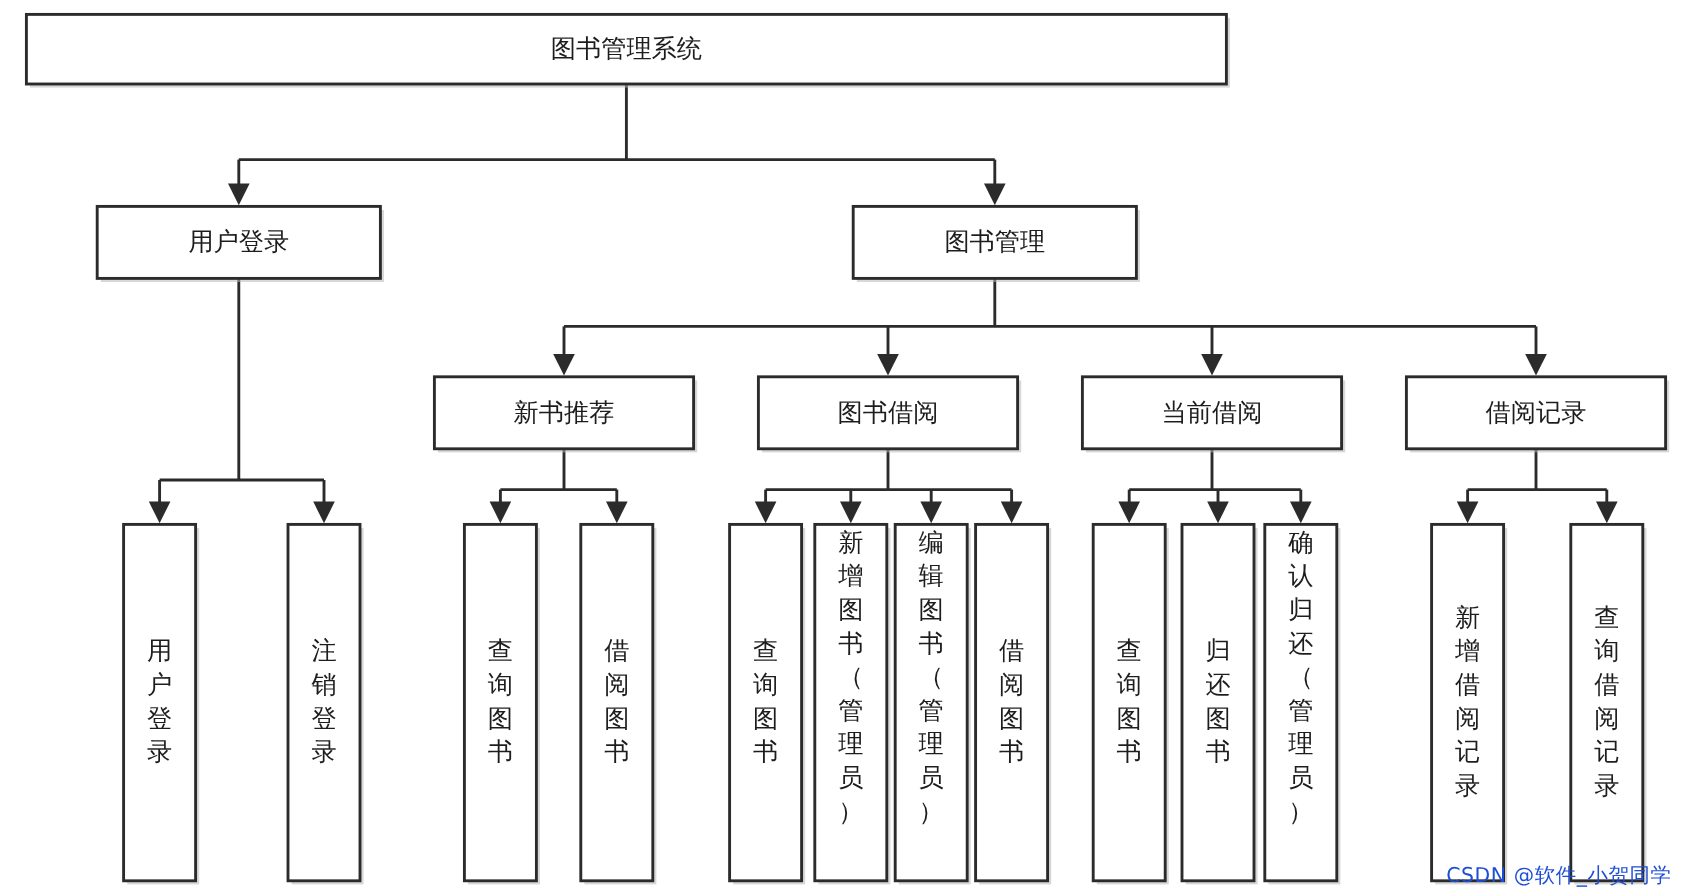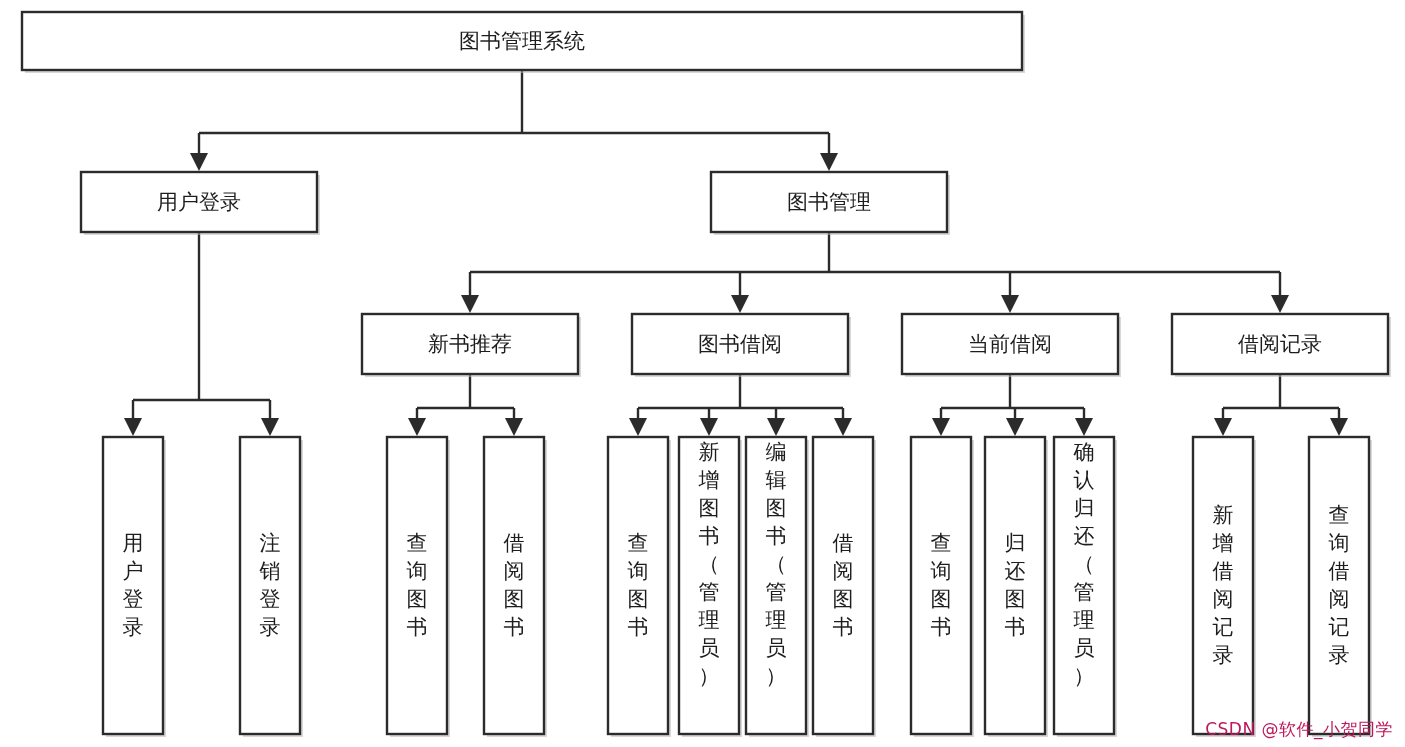--- a/index.html
+++ b/index.html
@@ -55,21 +55,21 @@
     fill: #1d1d1d;
     font-size: 21px;
     text-anchor: middle;
   }
   .watermark {
     position: absolute;
     right: 12px;
     bottom: 6px;
     font-family: "DejaVu Sans", "Liberation Sans", sans-serif;
     font-size: 17px;
-    color: #be185d;
+    color: #1d4ed8;
     letter-spacing: 0.5px;
     white-space: nowrap;
   }
 </style>
 </head>
 <body>
 
 <div id="stage">
   <svg id="diagram-svg" viewBox="0 0 1405 747">
     <g id="edges-layer">

